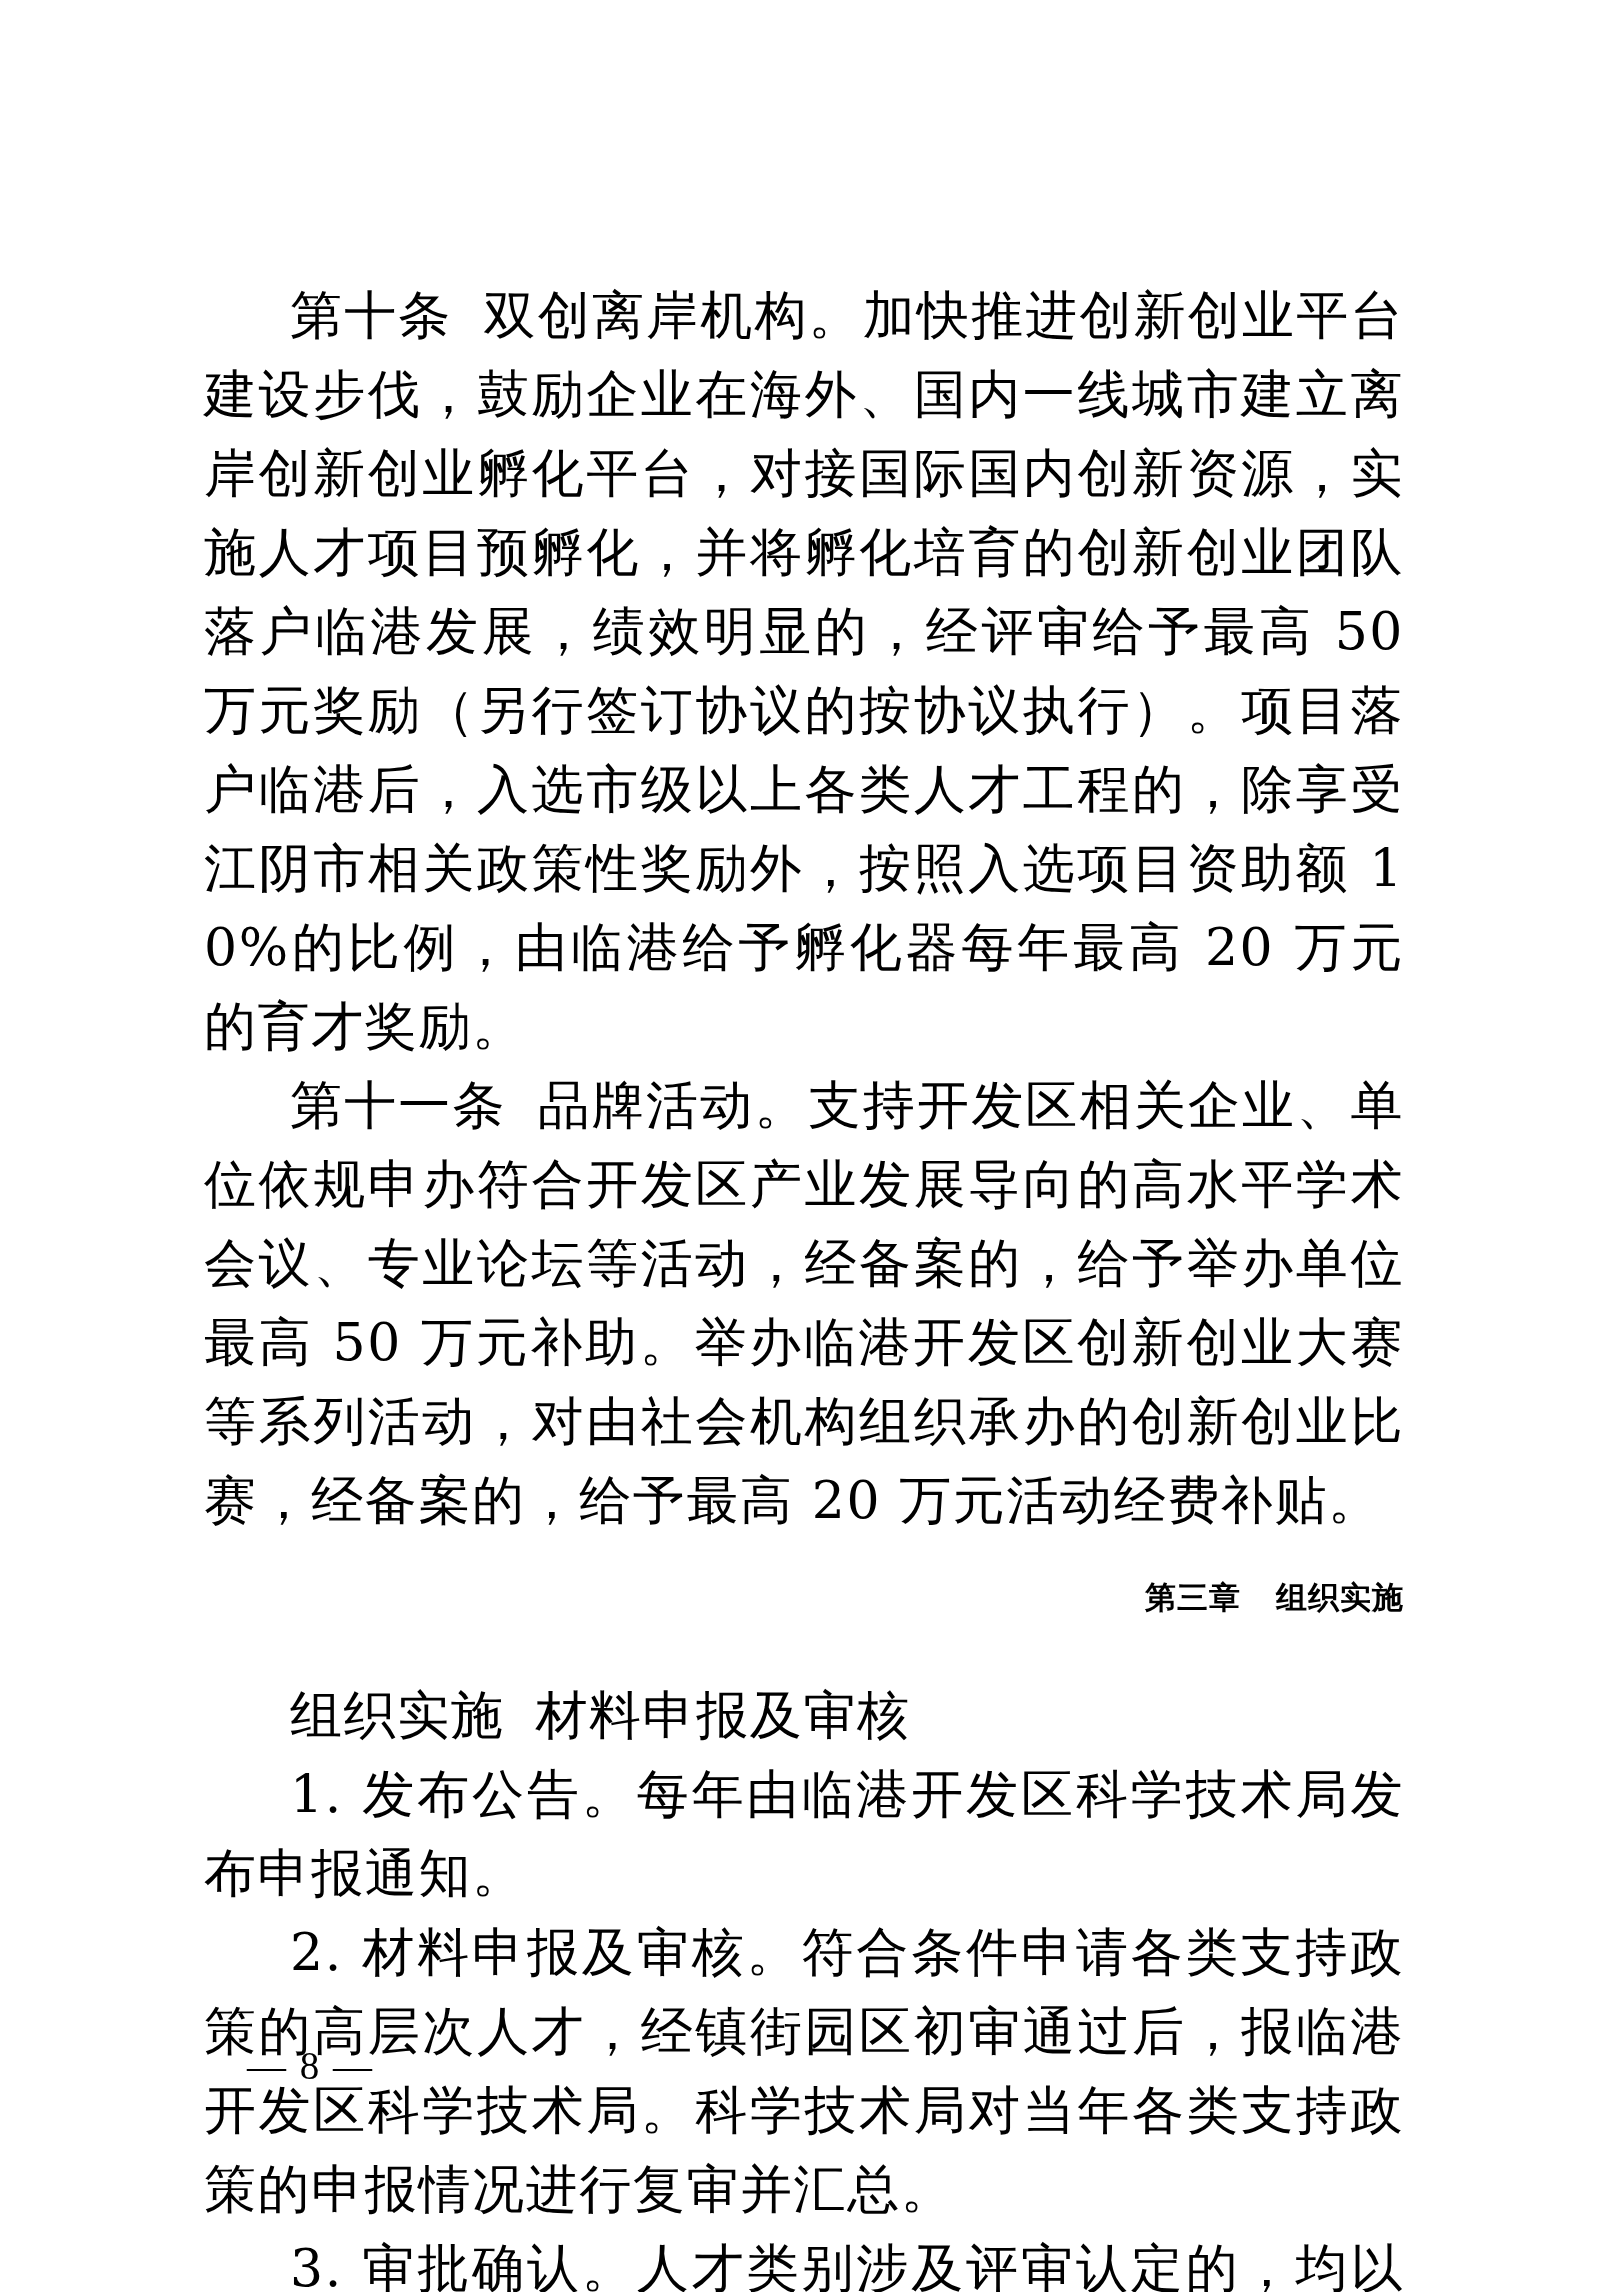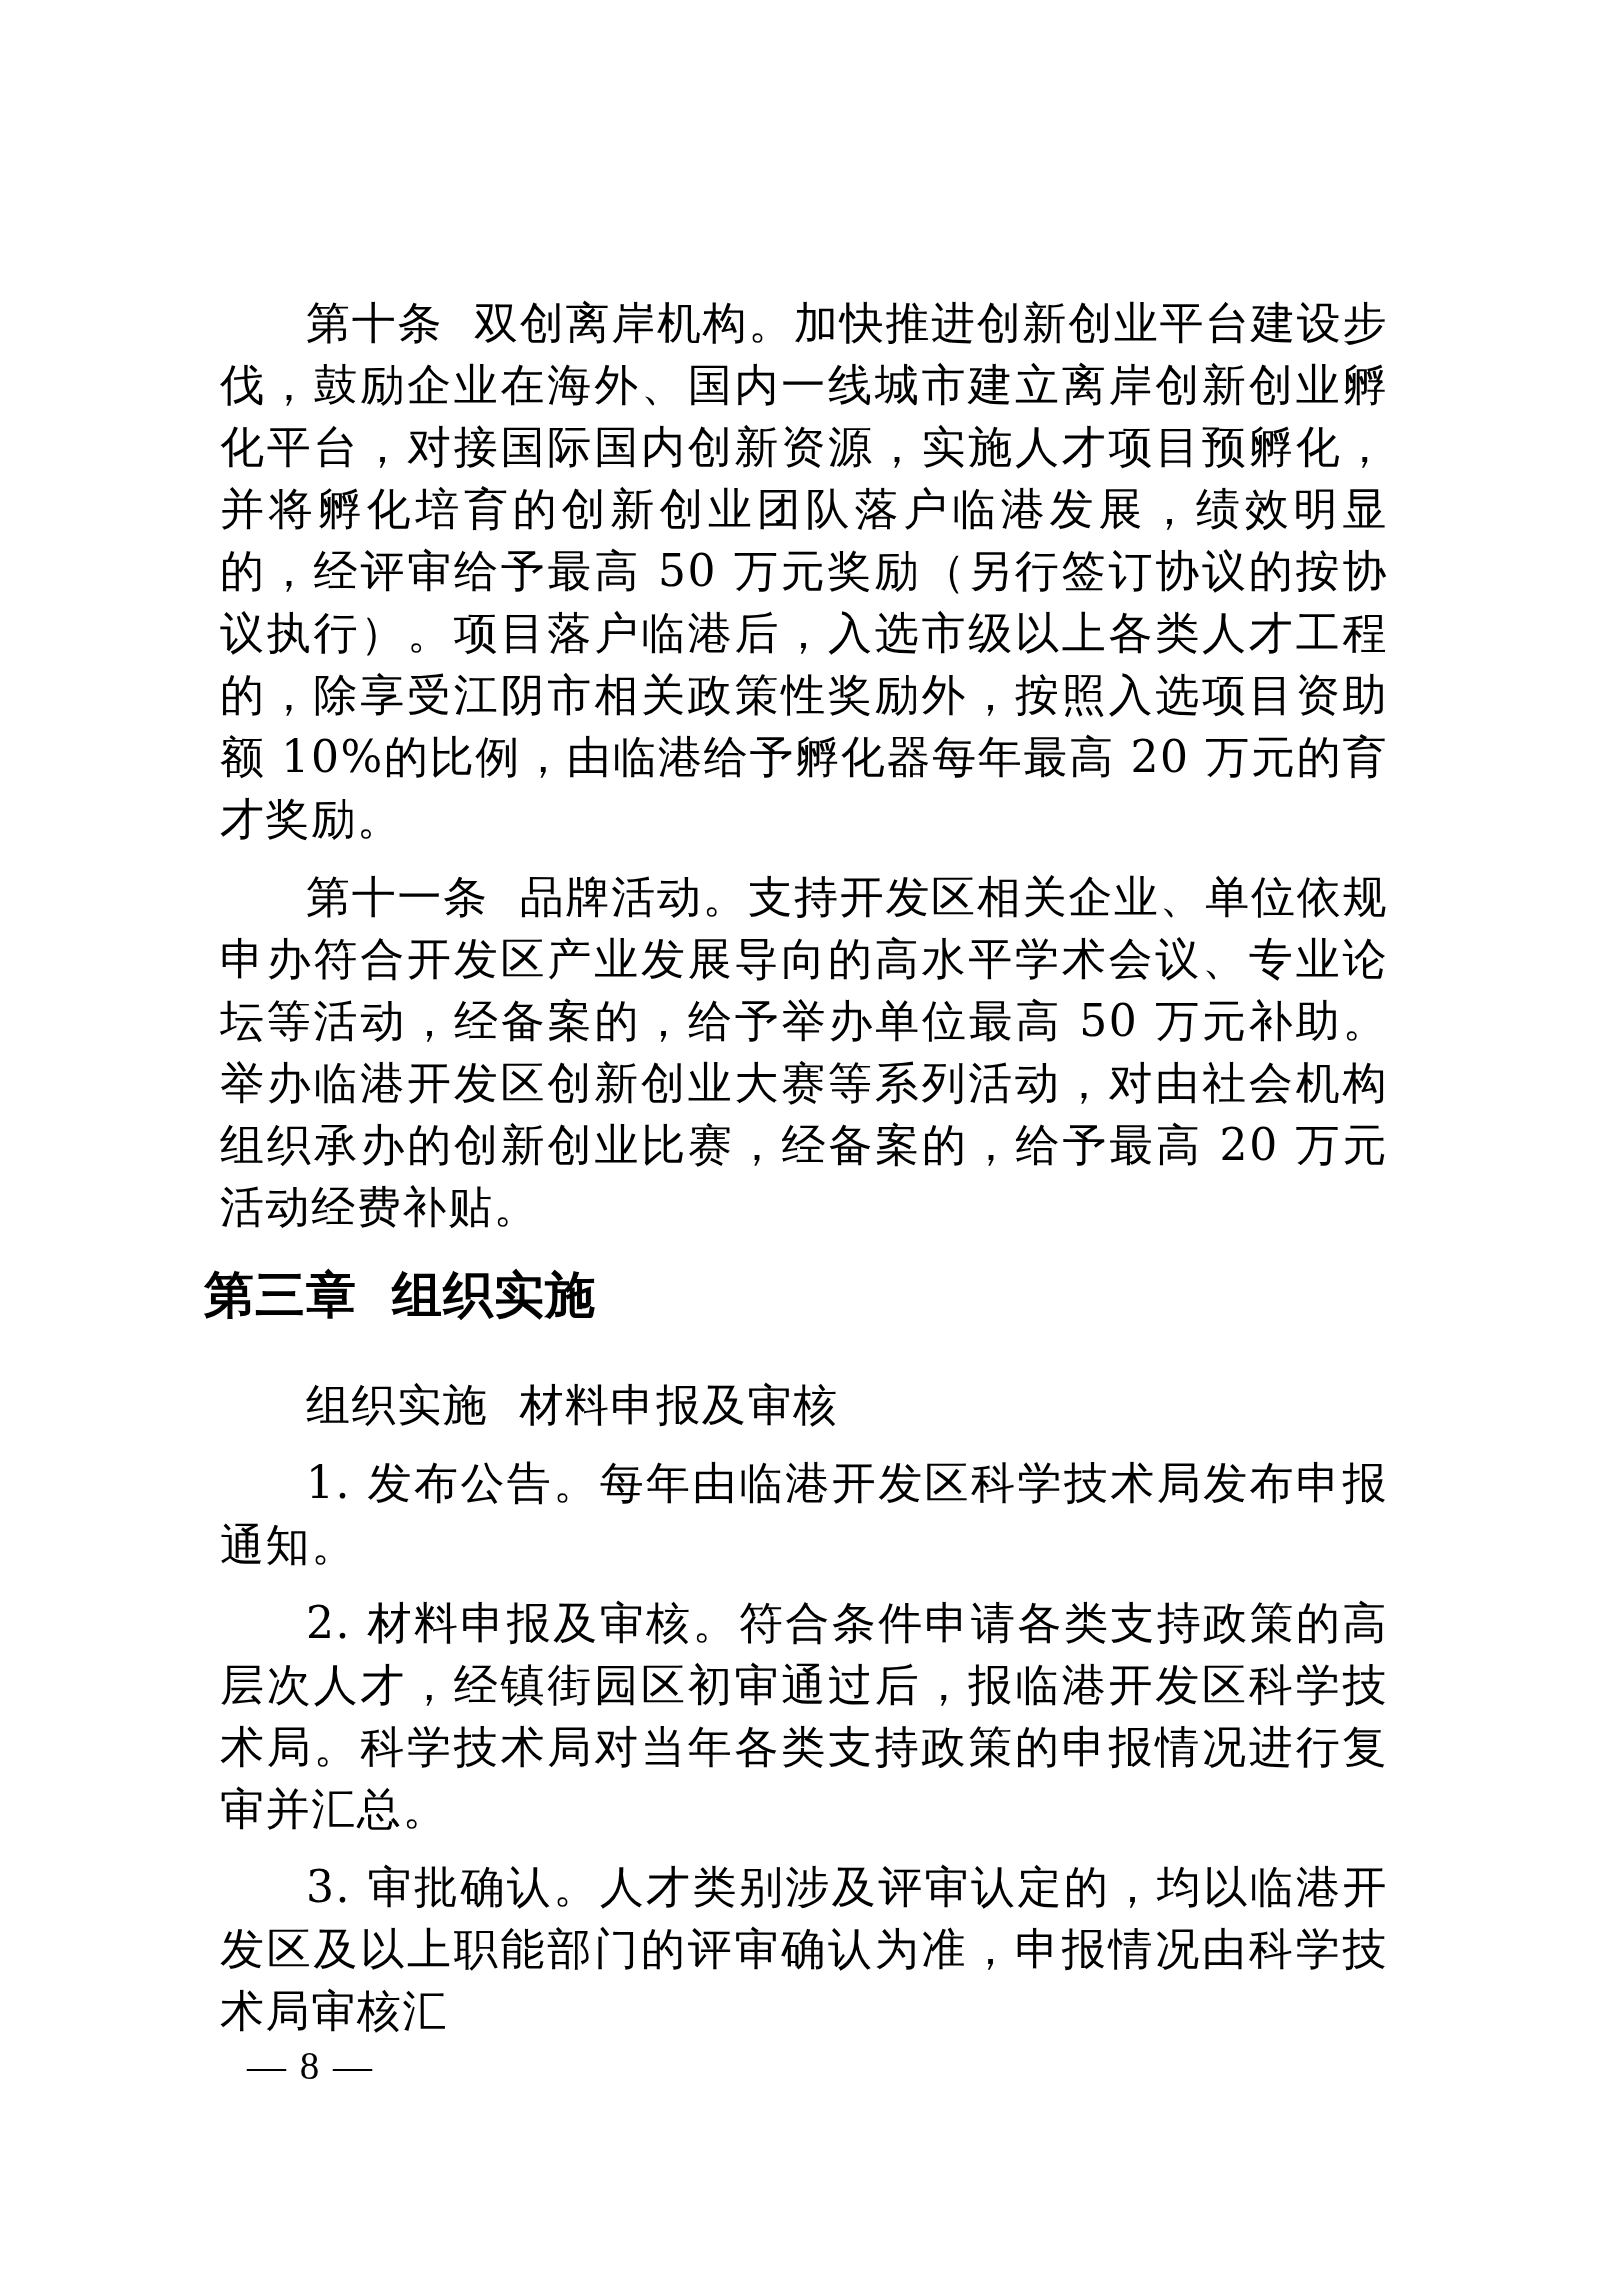--- a/index.html
+++ b/index.html
@@ -15,41 +15,41 @@
       color: #000000;
       font-family: "DejaVu Serif", "Liberation Serif", serif;
     }
     .page-body {
       position: absolute;
       left: 204px;
       top: 276px;
       width: 1200px;
     }
     .para {
-      margin: 16px;
-      font-size: 44px;
-      line-height: 62px;
+      margin: 0;
+      font-size: 52px;
+      line-height: 79px;
       text-align: justify;
       text-align-last: left;
       letter-spacing: 1.6px;
       word-break: break-all;
     }
     .para.indent {
       text-indent: 86px;
     }
     .article-label {
       font-weight: normal;
       margin-right: 31px;
     }
     .chapter-title {
       margin: 17.6px 0 39px 0;
-      text-align: left;
+      text-align: right;
       font-family: "DejaVu Sans", "Liberation Sans", sans-serif;
       font-weight: bold;
-      font-size: 50px;
+      font-size: 31px;
       line-height: 79px;
       letter-spacing: 1px;
     }
     .chapter-title .gap {
       display: inline-block;
       width: 35px;
     }
     .page-number {
       position: absolute;
       left: 247px;

